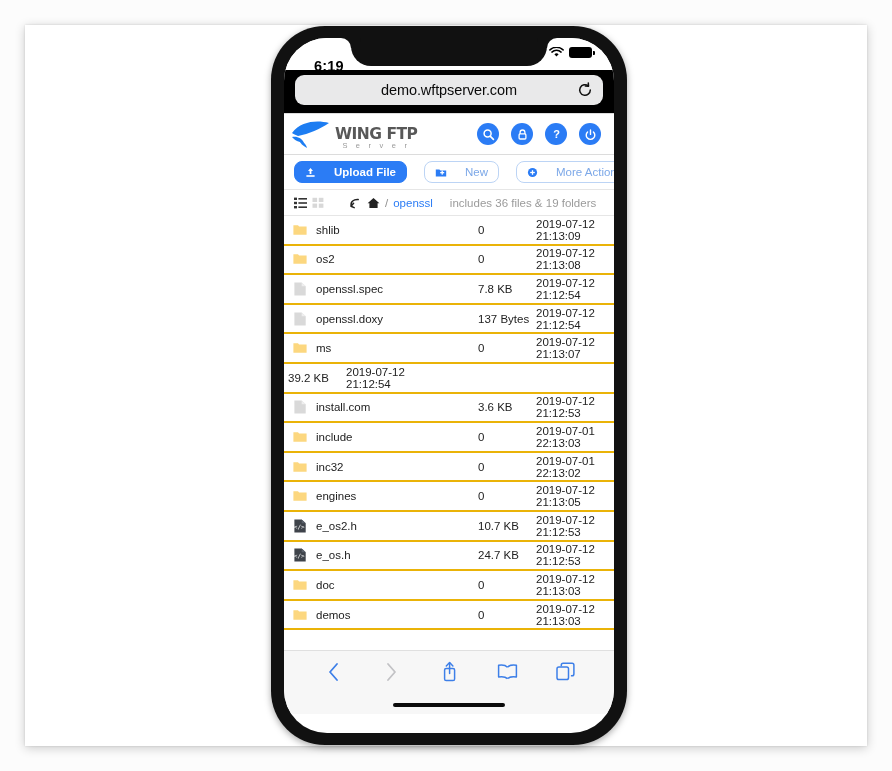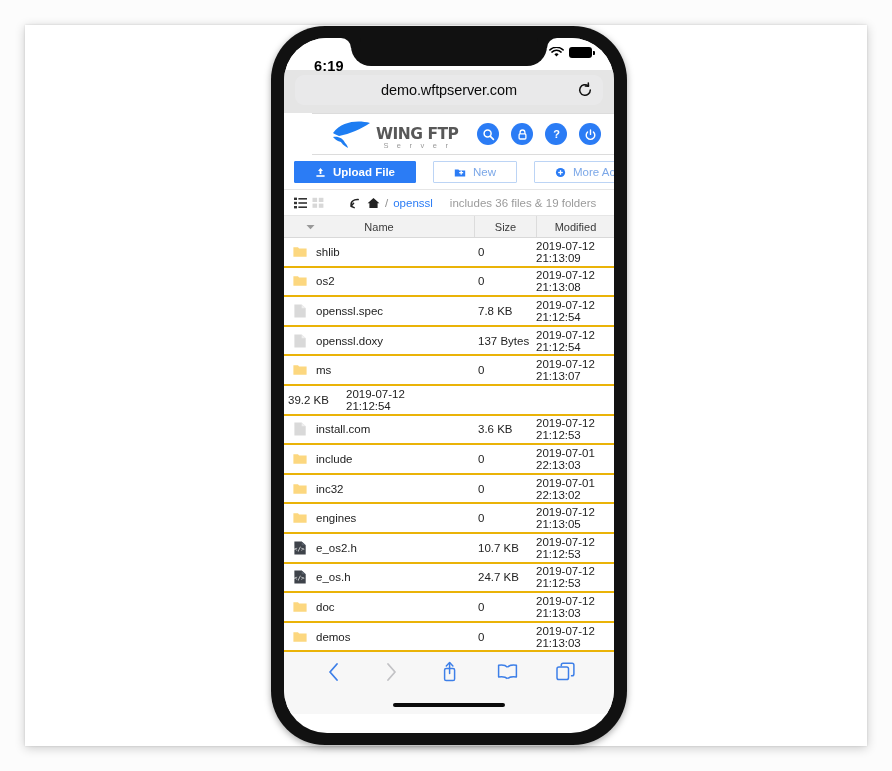--- a/index.html
+++ b/index.html
@@ -81,21 +81,21 @@
     width: 23px; height: 11px; border-radius: 3px;
     background: #000; position: relative;
   }
   .battery::after {
     content:""; position:absolute; right:-3px; top:3.5px;
     width:2px; height:4px; background:#000; border-radius:0 1px 1px 0;
   }
 
   
   #urlbar-wrap {
-    background: #e5e5e5;
+    background: #000000;
     padding: 5px 11px 8px 11px;
   }
   #urlbar {
     position: relative;
     height: 30px;
     background: #e9e9ea;
     border-radius: 9px;
     display: flex; align-items: center; justify-content: center;
   }
   #url-text {
@@ -112,23 +112,22 @@
   #web {
     background: #ffffff;
     height: 537px;
     position: relative;
   }
   #app-header {
     height: 42px;
     border-top: 1px solid #dcdcdc;
     border-bottom: 1px solid #dcdcdc;
     display: flex; align-items: center;
-    padding: 0 13px 0 18px;
+    padding: 0 13px 0 5px;
     background: #fff;
-    margin-left: 28px;
   }
   #logo { display: flex; align-items: flex-end; gap: 2px; }
   #logo-mark { width: 44px; height: 30px; position: relative; }
   #logo-words { position: relative; top: 1px; }
   #logo-main {
     font-size: 15.5px; font-weight: bold; color: #585858;
     letter-spacing: -0.5px; line-height: 14px;
     font-family: "DejaVu Sans", sans-serif;
   }
   #logo-sub {
@@ -142,23 +141,23 @@
     display: flex; align-items: center; justify-content: center;
   }
 
   
   #actionbar {
     padding: 6px 10px;
     display: flex; gap: 7px; align-items: center;
     border-bottom: 1px solid #e6e6e6;
   }
   .btn {
-    height: 22px; border-radius: 1px;
-    display: flex; align-items: center; gap: 7px;
-    padding: 0 20px;
+    height: 22px; border-radius: 8px;
+    display: flex; align-items: center; gap: 18px;
+    padding: 0 10px;
     font-size: 11.5px;
     cursor: pointer;
     white-space: nowrap;
   }
   .btn-primary { background: #2b7cf5; color: #fff; border: 1px solid #2b7cf5; font-weight: bold; }
   .btn-outline { background: #fff; color: #7ca8e8; border: 1px solid #bcd4f5; margin-left: 10px; }
 
   
   #crumbbar {
     height: 26px;
@@ -353,34 +352,20 @@
             <path d="M4.6 6.3 L2.0 9.2 L5.2 10.6" stroke="#222" stroke-width="1.5" fill="none" stroke-linecap="round" stroke-linejoin="round"></path>
           </svg>
           <svg width="13" height="12" viewBox="0 0 13 12">
             <path d="M6.5 1 L12.4 6.2 H10.6 V11 H2.4 V6.2 H0.6 Z" fill="#222"></path>
           </svg>
           <span class="crumb-sep">/</span>
           <span id="crumb-path">openssl</span>
           <span id="crumb-info">includes 36 files &amp; 19 folders</span>
         </div>
 
-        <div id="thead">
-          <div class="col-name">
-            <svg id="sort-caret" width="9" height="6" viewBox="0 0 9 6">
-              <path d="M0.5 1 L8.5 1 L4.5 5.2 Z" fill="#999"></path>
-            </svg>
-            <span>Name</span>
-          </div>
-          <div class="col-size">
-            <span>Size</span>
-          </div>
-          <div class="col-mod">
-            <span>Modified</span>
-          </div>
-        </div>
 
         <div id="tbody">
             <div class="frow">
               <div class="col-name">
                 <svg class="ic" viewBox="0 0 14 16">
                   <path d="M0.4 3.2 h4.6 l1.1 1.4 h7.5 v8.2 H0.4 Z" fill="#fcd77f"></path>
                 </svg>
                 <span>shlib</span>
               </div>
               <div class="col-size">

